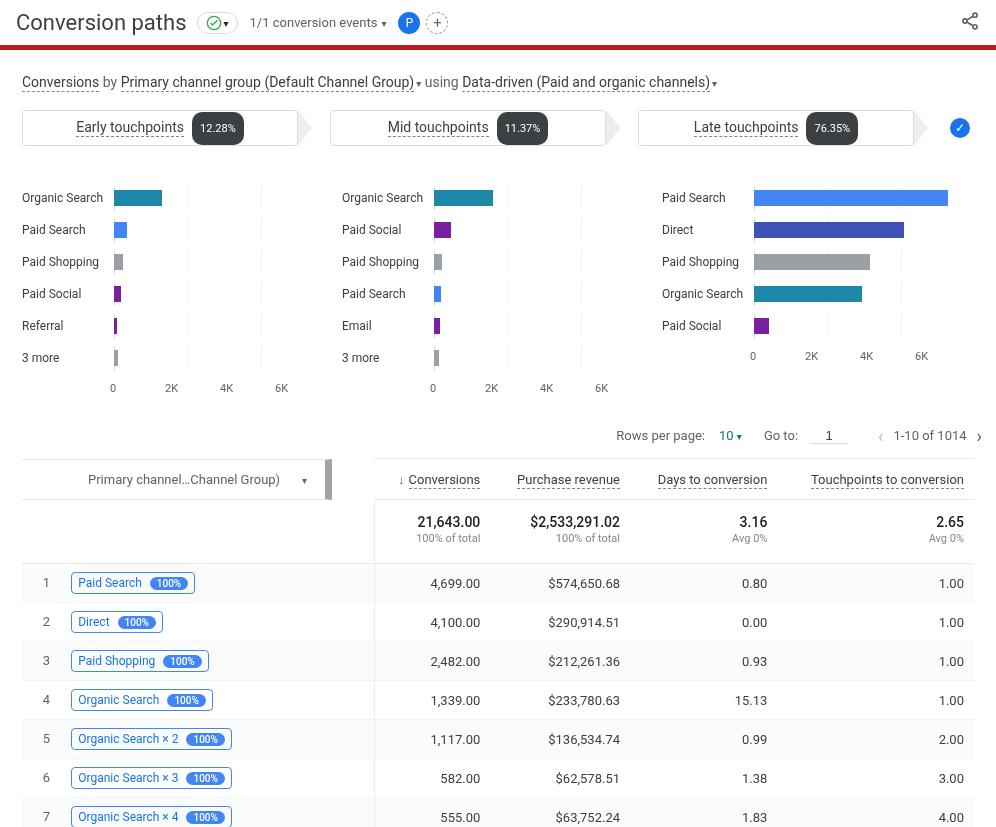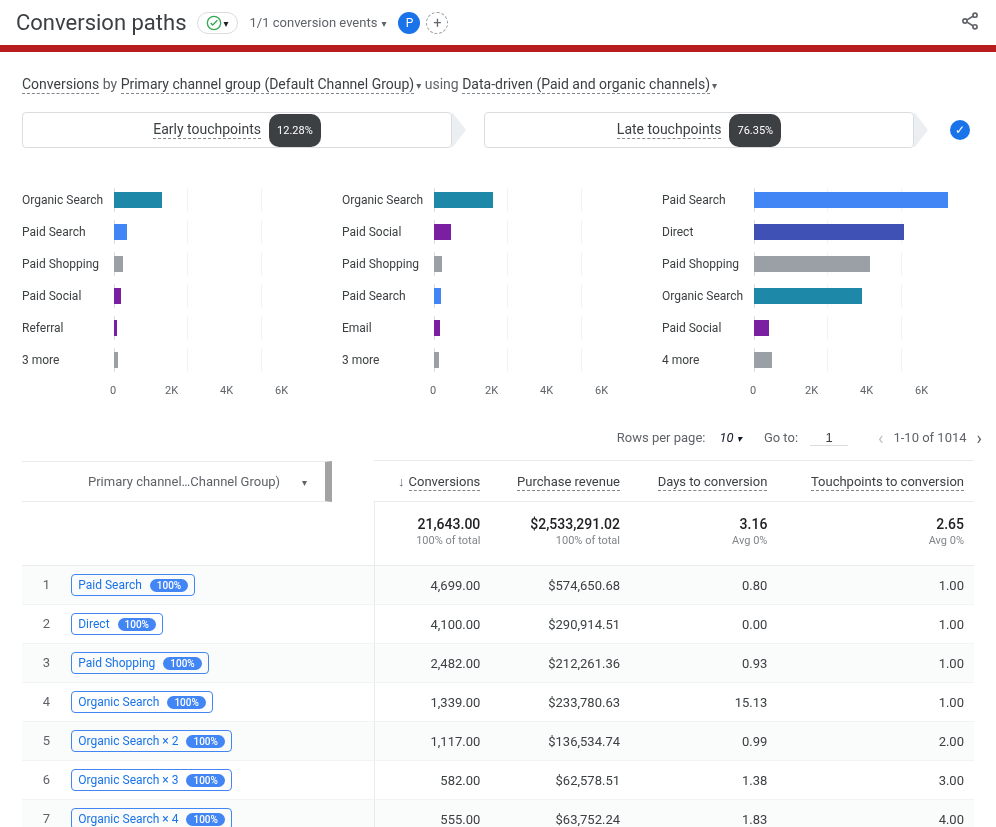--- a/index.html
+++ b/index.html
@@ -1,19 +1,19 @@
 <!DOCTYPE html>
 <html><head>
 <meta charset="utf-8">
 <style>
   * { box-sizing: border-box; margin: 0; padding: 0; }
   body { font-family: "Google Sans", Roboto, Arial, sans-serif; font-size: 13px; color: #202124; background: #fff; width: 996px; }
   
   
-  .header { display: flex; align-items: center; padding: 10px 16px; border-bottom: 7px solid #b91c1c; }
+  .header { display: flex; align-items: center; padding: 10px 16px; border-bottom: 5px solid #b91c1c; }
   .page-title { font-size: 22px; font-weight: 400; color: #3c4043; margin-right: 10px; }
   .status-chip { display: inline-flex; align-items: center; border: 1px solid #dadce0; border-radius: 16px; padding: 2px 8px; margin-right: 12px; cursor: pointer; }
   .status-chip svg { margin-right: 2px; }
   .events-dd { display: inline-flex; align-items: center; color: #5f6368; font-size: 13px; cursor: pointer; margin-right: 12px; }
   .events-dd .caret { margin-left: 4px; }
   .avatar { width: 22px; height: 22px; border-radius: 50%; background: #1a73e8; color: #fff; display: inline-flex; align-items: center; justify-content: center; font-size: 12px; margin-right: 6px; }
   .add-circle { width: 22px; height: 22px; border-radius: 50%; border: 1px dashed #9aa0a6; display: inline-flex; align-items: center; justify-content: center; color: #5f6368; font-size: 14px; cursor: pointer; }
   .spacer { flex: 1; }
   .date-area { display: flex; align-items: center; color: #5f6368; font-size: 13px; }
   .date-area .range { color: #3c4043; font-size: 14px; margin-left: 8px; }
@@ -44,21 +44,21 @@
   .bar-area { flex: 1; position: relative; height: 24px; }
   .bar-bg { position: absolute; inset: 0; display: flex; }
   .grid-col { flex: 1; border-left: 1px solid #f1f3f4; }
   .grid-col:first-child { border-left: 1px solid #dadce0; }
   .bar { position: absolute; left: 0; top: 4px; bottom: 4px; border-radius: 0; }
   .axis-row { display: flex; margin-top: 8px; padding-left: 92px; }
   .axis-tick { flex: 1; font-size: 11px; color: #5f6368; text-align: left; position: relative; left: -4px; }
   
   
   .tbl-controls { display: flex; align-items: center; justify-content: flex-end; padding: 16px 10px 12px; font-size: 13px; color: #5f6368; gap: 6px; }
-  .tbl-controls .sel { display: inline-flex; align-items: center; margin: 0 16px 0 8px; color: #0f172a; cursor: pointer; font-style: italic; }
+  .tbl-controls .sel { display: inline-flex; align-items: center; margin: 0 16px 0 8px; color: #0f766e; cursor: pointer; }
   .tbl-controls .goto-in { width: 38px; border: none; border-bottom: 1px solid #dadce0; text-align: center; margin: 0 20px 0 6px; font-size: 13px; color: #3c4043; outline: none; }
   .nav-arrow { color: #bdc1c6; cursor: pointer; padding: 0 4px; font-size: 18px; }
   .nav-arrow.active { color: #5f6368; }
   
   
   .table-wrap { padding: 0 22px 8px; }
   table { width: 100%; border-collapse: collapse; }
   thead th { text-align: right; font-size: 13px; font-weight: 400; color: #3c4043; padding: 12px 10px; border-top: 1px solid #e8eaed; border-bottom: 1px solid #e8eaed; vertical-align: bottom; }
   thead th .hdr-txt { border-bottom: 1px dashed #80868b; padding-bottom: 1px; }
   thead th:first-child { text-align: right; width: 310px; border-right: 7px solid #a3a3a3; }
@@ -113,20 +113,24 @@
 <div class="sentence">
   <span class="dotted">Conversions</span><span> by </span><span class="dotted">Primary channel group (Default Channel Group)</span><span class="tri">▾</span><span> using </span><span class="dotted">Data-driven (Paid and organic channels)</span><span class="tri">▾</span>
 </div>
 
 <div class="funnel" id="funnel">
     <div class="funnel-tab">
       <span class="label">Early touchpoints</span>
       <span class="pct-badge">12.28%</span>
     </div>
     <div class="funnel-tab">
+      <span class="label">Mid touchpoints</span>
+      <span class="pct-badge">11.37%</span>
+    </div>
+    <div class="funnel-tab">
       <span class="label">Late touchpoints</span>
       <span class="pct-badge">76.35%</span>
     </div>
     <div class="funnel-check">
       <span class="check-circle">✓</span>
     </div>
   </div>
 
 <div class="charts" id="charts">
     <div class="chart">
@@ -324,31 +328,20 @@
       </div>
       <div class="chart-row">
       <span class="name">Paid Social</span>
       <div class="bar-area">
         <div class="bar-bg">
             <div class="grid-col"></div>
             <div class="grid-col"></div>
             <div class="grid-col"></div>
           </div>
         <div class="bar" style="width:7.00%; background:#7b1fa2"></div>
-      </div>
-      </div>
-      <div class="chart-row">
-      <span class="name">4 more</span>
-      <div class="bar-area">
-        <div class="bar-bg">
-            <div class="grid-col"></div>
-            <div class="grid-col"></div>
-            <div class="grid-col"></div>
-          </div>
-        <div class="bar" style="width:8.33%; background:#9aa0a6"></div>
       </div>
       </div>
       <div class="axis-row">
         <span class="axis-tick">0</span>
         <span class="axis-tick">2K</span>
         <span class="axis-tick">4K</span>
         <span class="axis-tick">6K</span>
       </div>
     </div>
   </div>

